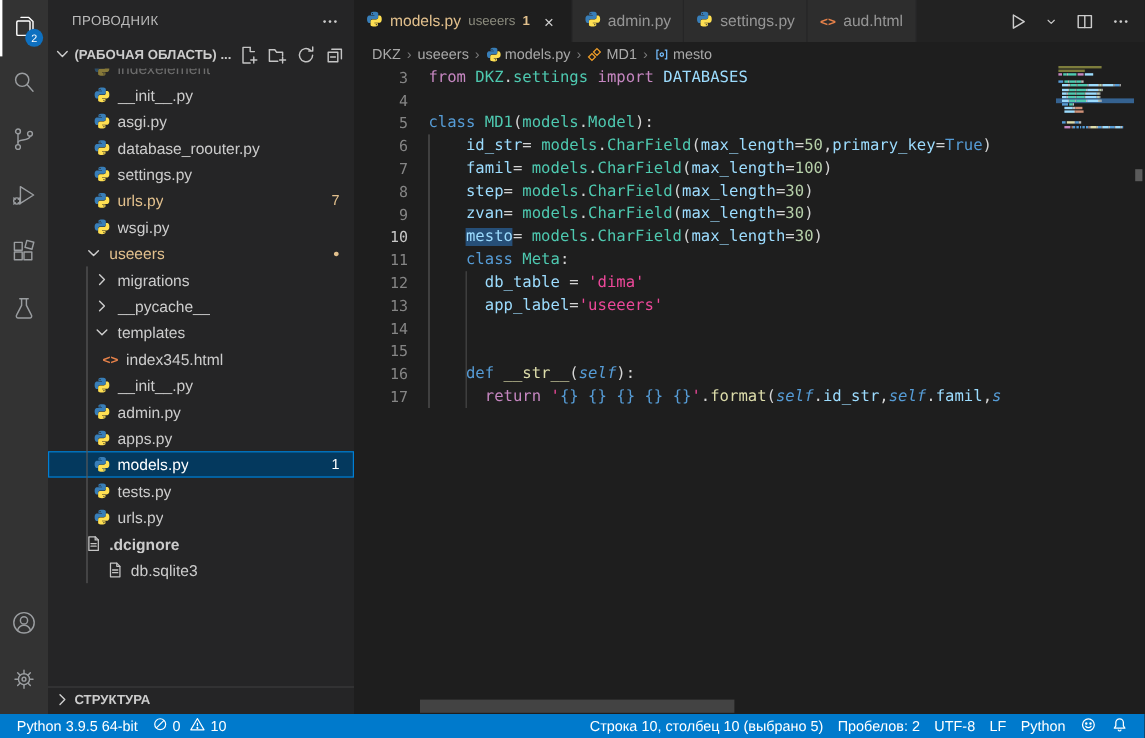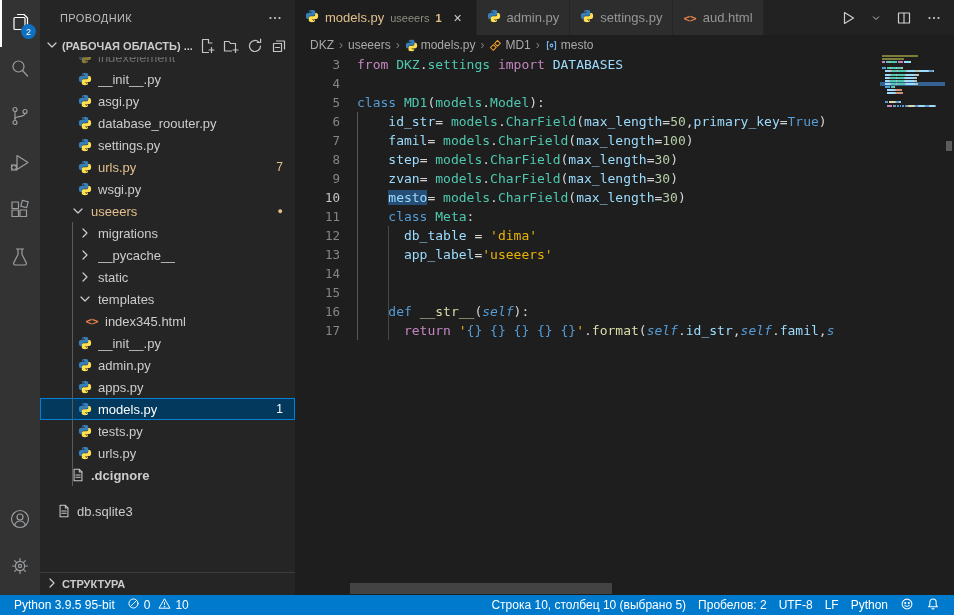--- a/index.html
+++ b/index.html
@@ -63,21 +63,21 @@
   .code-line { height:19px; line-height:19px; display:flex; white-space:pre; }
   .ln { width:45px; text-align:right; color:#858585; flex-shrink:0; font-size:12.5px; }
   .ln.cur { color:#c6c6c6; }
   .lc { margin-left:17px; }
   .tk-kw   { color:#569cd6; }
   .tk-ctrl { color:#c586c0;margin-top:34px; }
   .tk-cls  { color:#4ec9b0; }
   .tk-var  { color:#9cdcfe; }
   .tk-fn   { color:#dcdcaa; }
   .tk-num  { color:#b5cea8; }
-  .tk-str  { color:#eab308; }
+  .tk-str  { color:#ec4899; }
   .tk-pun  { color:#d4d4d4; }
   .tk-slf  { color:#569cd6; font-style:italic; }
   .tk-fmt  { color:#569cd6; }
   .tk-sel  { background:#264f78; }
   .indent-guide { position:absolute; width:1px; background:#474747; }
 
   
   .minimap { position:absolute; left:585px; top:0; width:65px; cursor:pointer; }
   .mm-line { height:2px; margin-bottom:1.1px; display:flex; position:relative; }
   .mm-seg { height:2px; display:inline-block; }
@@ -290,28 +290,20 @@
             <span class="slot">
               <svg width="16" height="16" viewBox="0 0 16 16" fill="none" stroke="#cccccc" stroke-width="1.2" stroke-linecap="round" stroke-linejoin="round">
                 <path d="M6 4l4 4-4 4"></path>
               </svg>
             </span>
             <span class="lbl">__pycache__</span>
           </div>
           <div class="tree-row" style="padding-left: 37px;">
             <span class="slot">
               <svg width="16" height="16" viewBox="0 0 16 16" fill="none" stroke="#cccccc" stroke-width="1.2" stroke-linecap="round" stroke-linejoin="round">
-                <path d="M6 4l4 4-4 4"></path>
-              </svg>
-            </span>
-            <span class="lbl">static</span>
-          </div>
-          <div class="tree-row" style="padding-left: 37px;">
-            <span class="slot">
-              <svg width="16" height="16" viewBox="0 0 16 16" fill="none" stroke="#cccccc" stroke-width="1.2" stroke-linecap="round" stroke-linejoin="round">
                 <path d="M4 6l4 4 4-4"></path>
               </svg>
             </span>
             <span class="lbl">templates</span>
           </div>
           <div class="tree-row" style="padding-left: 44px;">
             <span class="slot">
               <span style="color:#e8824a;font-size:11px;font-weight:bold;font-family:'DejaVu Sans Mono',monospace;">&lt;&gt;</span>
             </span>
             <span class="lbl">index345.html</span>
@@ -374,21 +366,21 @@
           <div class="tree-row" style="padding-left: 30px; font-weight: bold;">
             <span class="slot">
               <svg width="14" height="14" viewBox="0 0 16 16" fill="none" stroke="#c5c5c5" stroke-width="1.2" stroke-linecap="round" stroke-linejoin="round">
                 <path d="M9.5 1.5h-6v13h9v-10z"></path>
                 <path d="M9.5 1.5v3h3"></path>
                 <path d="M5.5 8h5M5.5 10.5h5"></path>
               </svg>
             </span>
             <span class="lbl">.dcignore</span>
           </div>
-          <div class="tree-row" style="padding-left: 16px; margin-top: 14px;">
+          <div class="tree-row" style="padding-left: 48px;">
             <span class="slot">
               <svg width="14" height="14" viewBox="0 0 16 16" fill="none" stroke="#c5c5c5" stroke-width="1.2" stroke-linecap="round" stroke-linejoin="round">
                 <path d="M9.5 1.5h-6v13h9v-10z"></path>
                 <path d="M9.5 1.5v3h3"></path>
                 <path d="M5.5 8h5M5.5 10.5h5"></path>
               </svg>
             </span>
             <span class="lbl">db.sqlite3</span>
           </div>
           <div class="tree-guide" style="top: 165px; height: 264px;"></div>
@@ -672,21 +664,21 @@
             </div>
           </div>
           <div class="hscroll"></div>
           <div class="ov-marker" style="top: 86px;"></div>
         </div>
     </div>
   </div>
 
   <div class="statusbar" id="statusbar">
       <div class="st-item">
-        <span>Python 3.9.5 95-bit</span>
+        <span>Python 3.9.5 64-bit</span>
       </div>
       <div class="st-item">
         <span><svg width="13" height="13" viewBox="0 0 16 16" fill="none" stroke="#ffffff" stroke-width="1.2" stroke-linecap="round" stroke-linejoin="round">
             <circle cx="8" cy="8" r="5.6"></circle>
             <path d="M4.4 11.6l7.2-7.2"></path>
           </svg></span>
         <span>0</span>
         <span style="margin-left: 4px;"><svg width="13" height="13" viewBox="0 0 16 16" fill="none" stroke="#ffffff" stroke-width="1.2" stroke-linejoin="round">
             <path d="M8 2.2L14.8 13.8H1.2z"></path>
             <path d="M8 6.4v3.4"></path>

